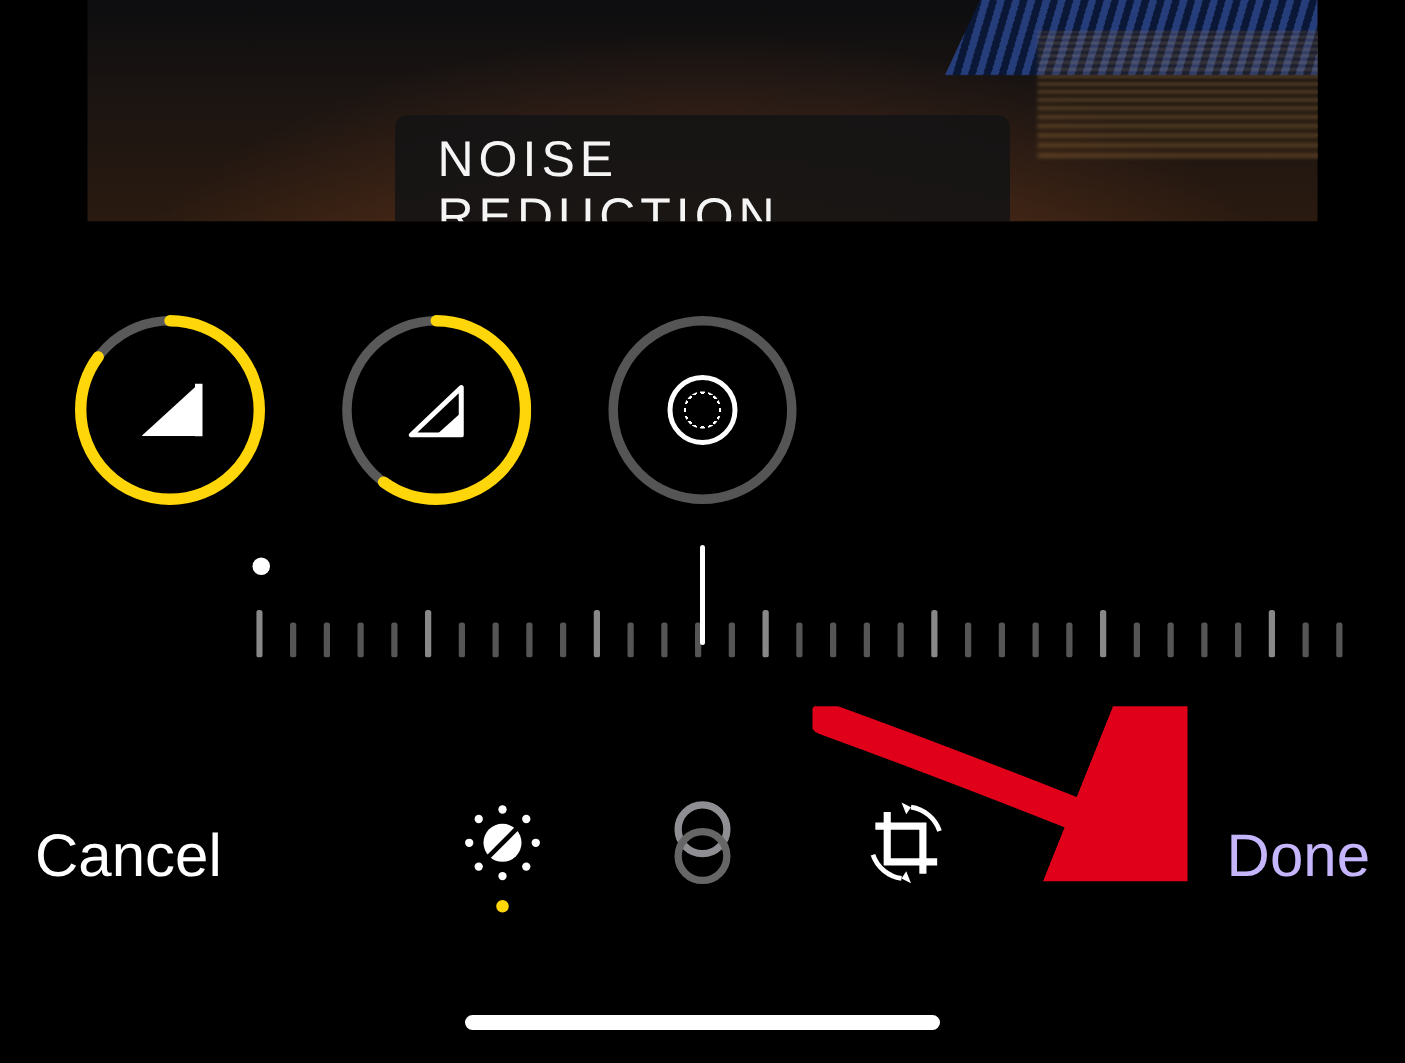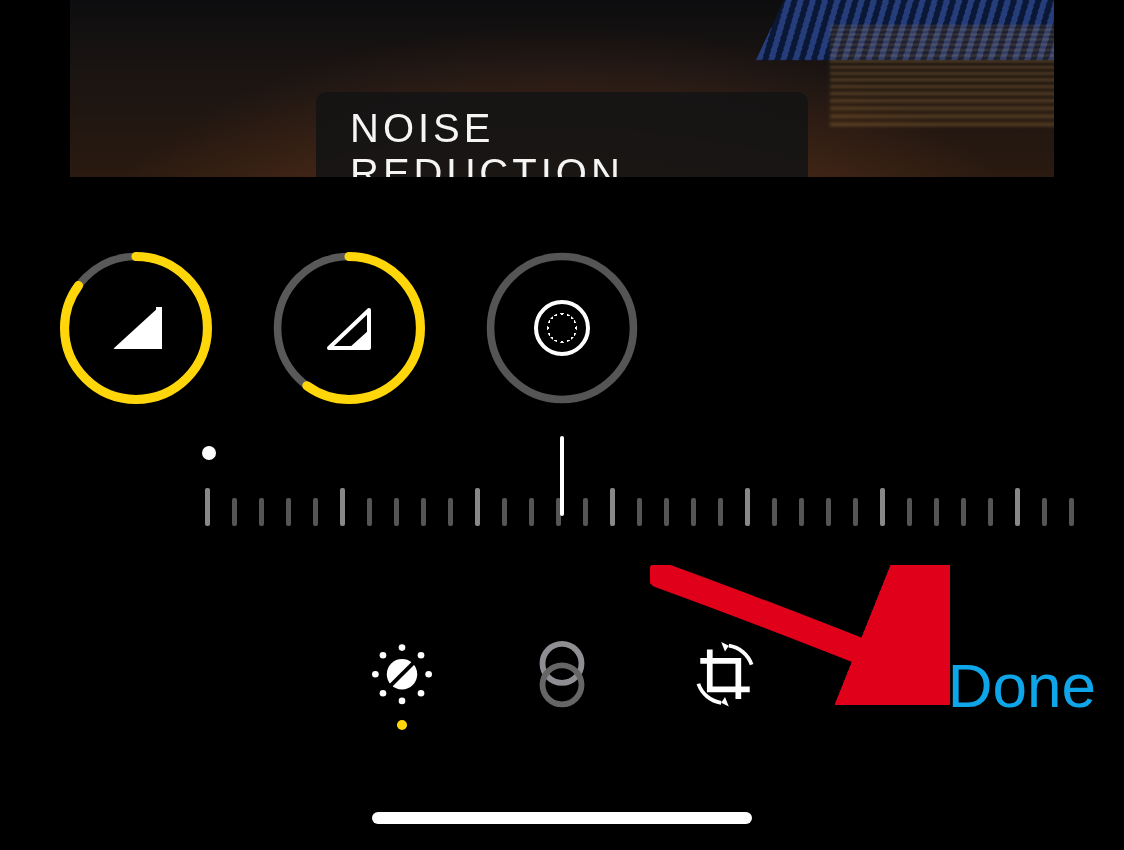--- a/index.html
+++ b/index.html
@@ -210,22 +210,22 @@
     position: absolute;
     left: 28px;
     color: #fff;
     font-size: 48px;
     font-weight: 400;
     cursor: pointer;
   }
   .done {
     position: absolute;
     right: 28px;
-    color: #0ea5e9;
-    font-size: 62px;
+    color: #c4b5fd;
+    font-size: 48px;
     font-weight: 400;
     cursor: pointer;
   }
   .mode-btn {
     position: absolute;
     width: 80px; height: 90px;
     display:flex; flex-direction:column; align-items:center; justify-content:center;
     color:#8e8e93;
     cursor:pointer;
   }
@@ -348,20 +348,21 @@
 <svg class="arrow" viewBox="0 0 300 140">
   <defs>
     <marker id="ah" viewBox="0 0 20 20" refX="2" refY="10" markerWidth="18" markerHeight="18" orient="auto">
       <path d="M0 0 L20 10 L0 20 Z" fill="#e1001a"></path>
     </marker>
   </defs>
   <path d="M10 10 Q 120 50 250 102" stroke="#e1001a" stroke-width="26" fill="none" marker-end="url(#ah)" stroke-linecap="round"></path>
 </svg>
 
 <div class="toolbar">
+  <div class="cancel">Cancel</div>
 
   <div class="mode-btn mode-adjust active">
     <svg width="72" height="72" viewBox="0 0 72 72">
       <circle cx="36" cy="36" r="16" fill="#fff"></circle>
       <line x1="24" y1="48" x2="48" y2="24" stroke="#000" stroke-width="4"></line>
       <circle cx="36" cy="8" r="3.5" fill="#fff"></circle>
       <circle cx="56" cy="16" r="3.5" fill="#fff"></circle>
       <circle cx="64" cy="36" r="3.5" fill="#fff"></circle>
       <circle cx="56" cy="56" r="3.5" fill="#fff"></circle>
       <circle cx="36" cy="64" r="3.5" fill="#fff"></circle>

